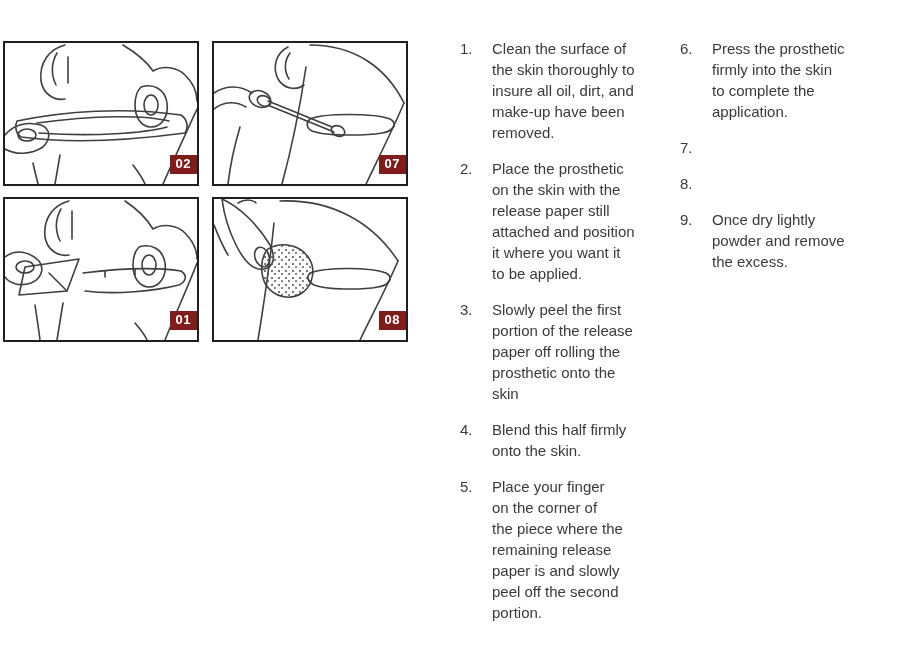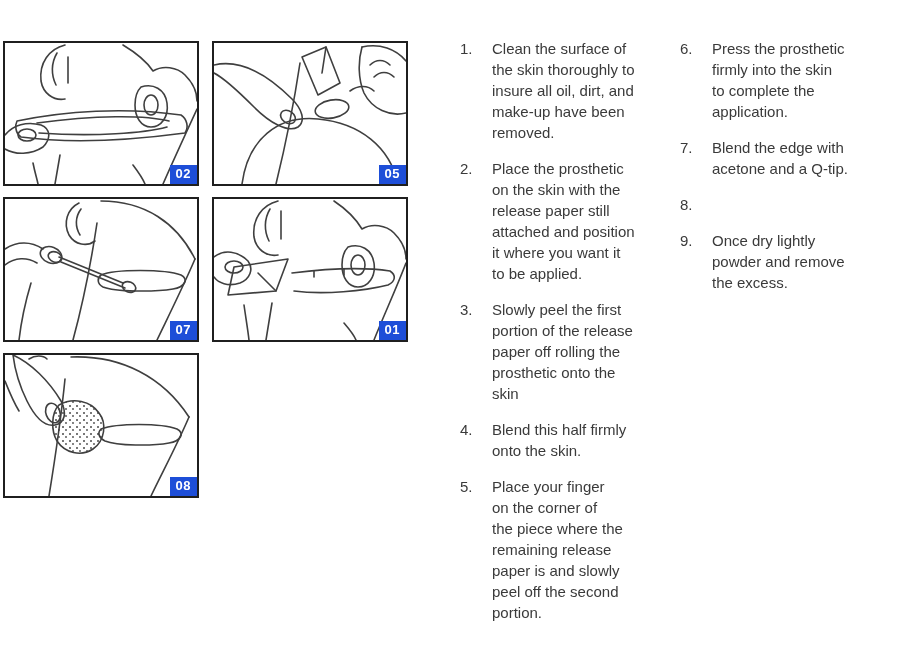--- a/index.html
+++ b/index.html
@@ -18,22 +18,22 @@
     column-gap: 13px; row-gap: 11px;
   }
   .panel {
     position: relative;
     box-sizing: border-box;
     border: 2px solid #1f1f1f;
     background: #ffffff;
   }
   .panel svg { display: block; width: 100%; height: 100%; }
   .panel-label {
-    position: absolute; right: 0; bottom: 0;
-    background: #1d4ed8; color: #ffffff;
+    position: absolute; right: 0; bottom: 10px;
+    background: #7f1d1d; color: #ffffff;
     font-size: 13px; font-weight: bold;
     padding: 2px 6px 3px 6px;
     letter-spacing: 0.5px;
     line-height: 14px;
   }
   .instructions {
     position: absolute; top: 38px;
     color: #3a3a3a;
     font-size: 15px; line-height: 21px;
   }
@@ -66,39 +66,20 @@
         <path d="M34,90 C90,94 140,90 162,84"></path>
         <path d="M0,92 C8,82 22,78 36,82 C46,86 46,96 38,104 C26,112 10,112 0,106"></path>
         <ellipse cx="22" cy="92" rx="9" ry="6"></ellipse>
         <path d="M192,66 C180,92 168,118 158,141"></path>
         <path d="M128,122 C134,130 138,136 140,141"></path>
       </g>
     </svg>
     <span class="panel-label">02</span>
   </div>
 
-  <div class="panel">
-    <svg viewBox="0 0 192 141">
-      <g class="lineart">
-        <path d="M28,141 C34,96 64,72 104,76 C146,80 176,104 184,141"></path>
-        <path d="M86,20 C80,60 72,100 62,141"></path>
-        <path d="M0,22 C26,16 52,30 78,56 C88,66 92,78 84,84 C74,90 56,80 40,64 C28,52 12,36 0,30"></path>
-        <ellipse cx="74" cy="74" rx="8" ry="6" transform="rotate(35 74 74)"></ellipse>
-        <path d="M88,14 L112,4 L126,40 L104,52 Z"></path>
-        <path d="M112,4 L108,30"></path>
-        <ellipse cx="118" cy="66" rx="17" ry="9" transform="rotate(-10 118 66)"></ellipse>
-        <path d="M136,48 C144,42 154,42 160,48"></path>
-        <path d="M148,4 C166,0 182,6 192,18"></path>
-        <path d="M192,70 C176,74 158,66 150,50 C144,36 144,18 148,4"></path>
-        <path d="M156,22 C162,16 170,16 176,22"></path>
-        <path d="M160,34 C166,28 174,28 180,34"></path>
-      </g>
-    </svg>
-    <span class="panel-label">05</span>
-  </div>
 
 
   <div class="panel">
     <svg viewBox="0 0 192 141">
       <g class="lineart">
         <path d="M74,4 C62,10 58,24 64,36 C70,46 82,48 90,42"></path>
         <path d="M76,10 C70,18 70,28 75,36"></path>
         <path d="M0,50 C12,42 26,42 38,50"></path>
         <path d="M0,66 C10,58 22,58 32,64"></path>
         <ellipse cx="46" cy="56" rx="11" ry="8" transform="rotate(20 46 56)"></ellipse>
@@ -214,22 +195,20 @@
 <div class="instructions col2">
   <div class="item">
     <span class="num">6.</span>
     <span class="txt">Press the prosthetic
 firmly into the skin
 to complete the
 application.</span>
   </div>
   <div class="item">
     <span class="num">7.</span>
-    <span class="txt">Blend the edge with
-acetone and a Q-tip.</span>
   </div>
   <div class="item">
     <span class="num">8.</span>
   </div>
   <div class="item">
     <span class="num">9.</span>
     <span class="txt">Once dry lightly
 powder and remove
 the excess.</span>
   </div>

